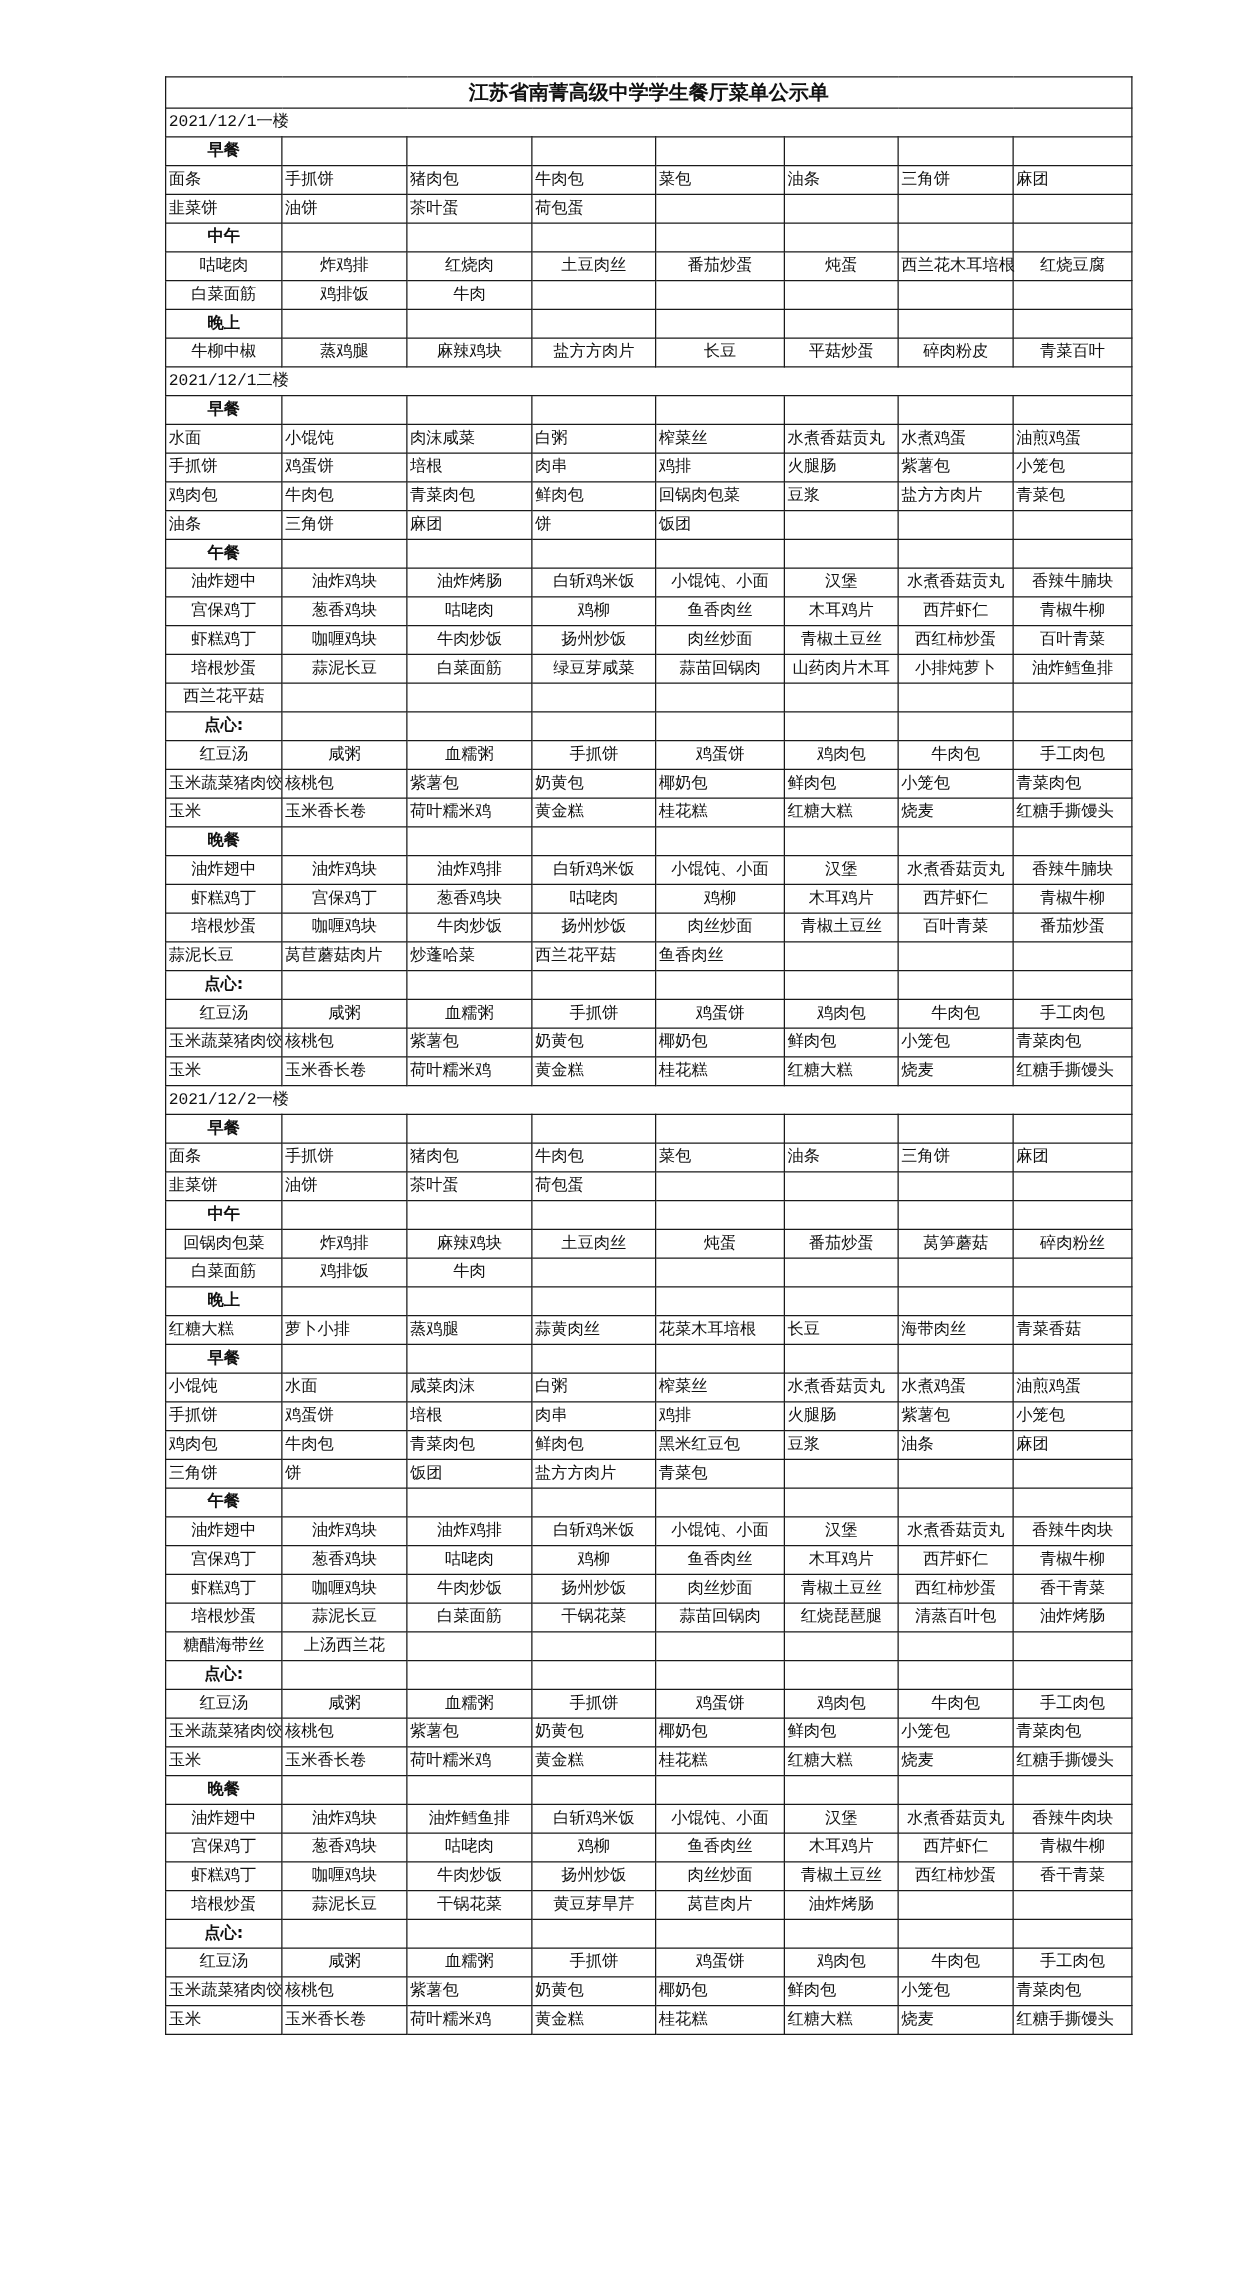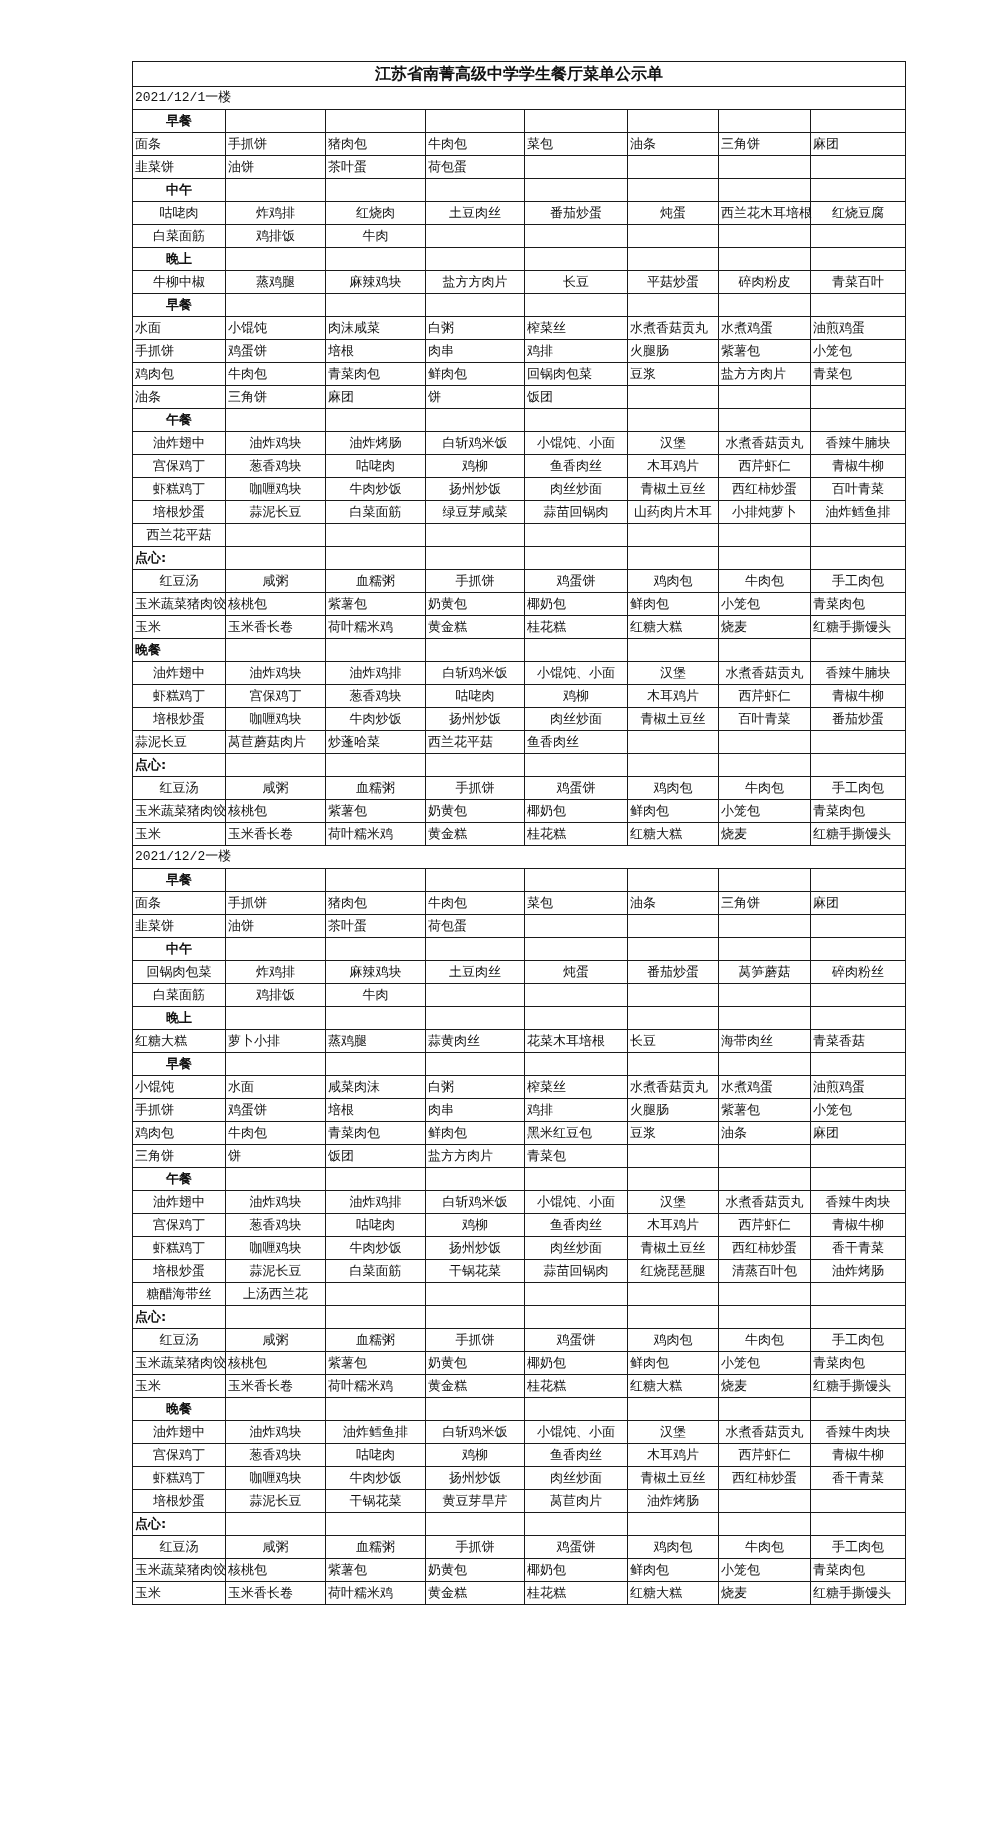--- a/index.html
+++ b/index.html
@@ -7,21 +7,21 @@
          font-family: "DejaVu Sans", "Liberation Sans", sans-serif; color: #111; }
   #sheet { position: absolute; left: 132px; top: 61px; width: 773px; }
   table { border-collapse: collapse; table-layout: fixed; width: 773px; }
   td { border: 1.5px solid #1a1a1a; height: 22px; padding: 0 2px; font-size: 13px;
        line-height: 22px; white-space: nowrap; overflow: visible; }
   tr.title td { height: 24px; font-size: 16px; font-weight: bold; text-align: center; }
   tr.date td { font-family: Liberation Mono, monospace; font-size: 13px; }
   td.c { text-align: center; }
   td.l { text-align: left; }
   td.meal { font-weight: bold; text-align: center; }
-  td.meal.left { text-align: left; }
+  td.meal.left { text-align: center; }
   col.c0 { width: 93px; } col.c1 { width: 100px; } col.c2 { width: 100px; }
   col.c3 { width: 99px; } col.c4 { width: 103px; } col.c5 { width: 91px; }
   col.c6 { width: 92px; } col.c7 { width: 95px; }
 </style>
 </head>
 <body>
 
 <div id="sheet">
   <table>
     <colgroup>
@@ -114,20 +114,23 @@
         <tr>
           <td class="c">牛柳中椒</td>
           <td class="c">蒸鸡腿</td>
           <td class="c">麻辣鸡块</td>
           <td class="c">盐方方肉片</td>
           <td class="c">长豆</td>
           <td class="c">平菇炒蛋</td>
           <td class="c">碎肉粉皮</td>
           <td class="c">青菜百叶</td>
         </tr>
+        <tr class="date">
+          <td colspan="8" class="l">2021/12/1二楼</td>
+        </tr>
         <tr>
           <td class="meal">早餐</td>
           <td></td>
           <td></td>
           <td></td>
           <td></td>
           <td></td>
           <td></td>
           <td></td>
         </tr>

